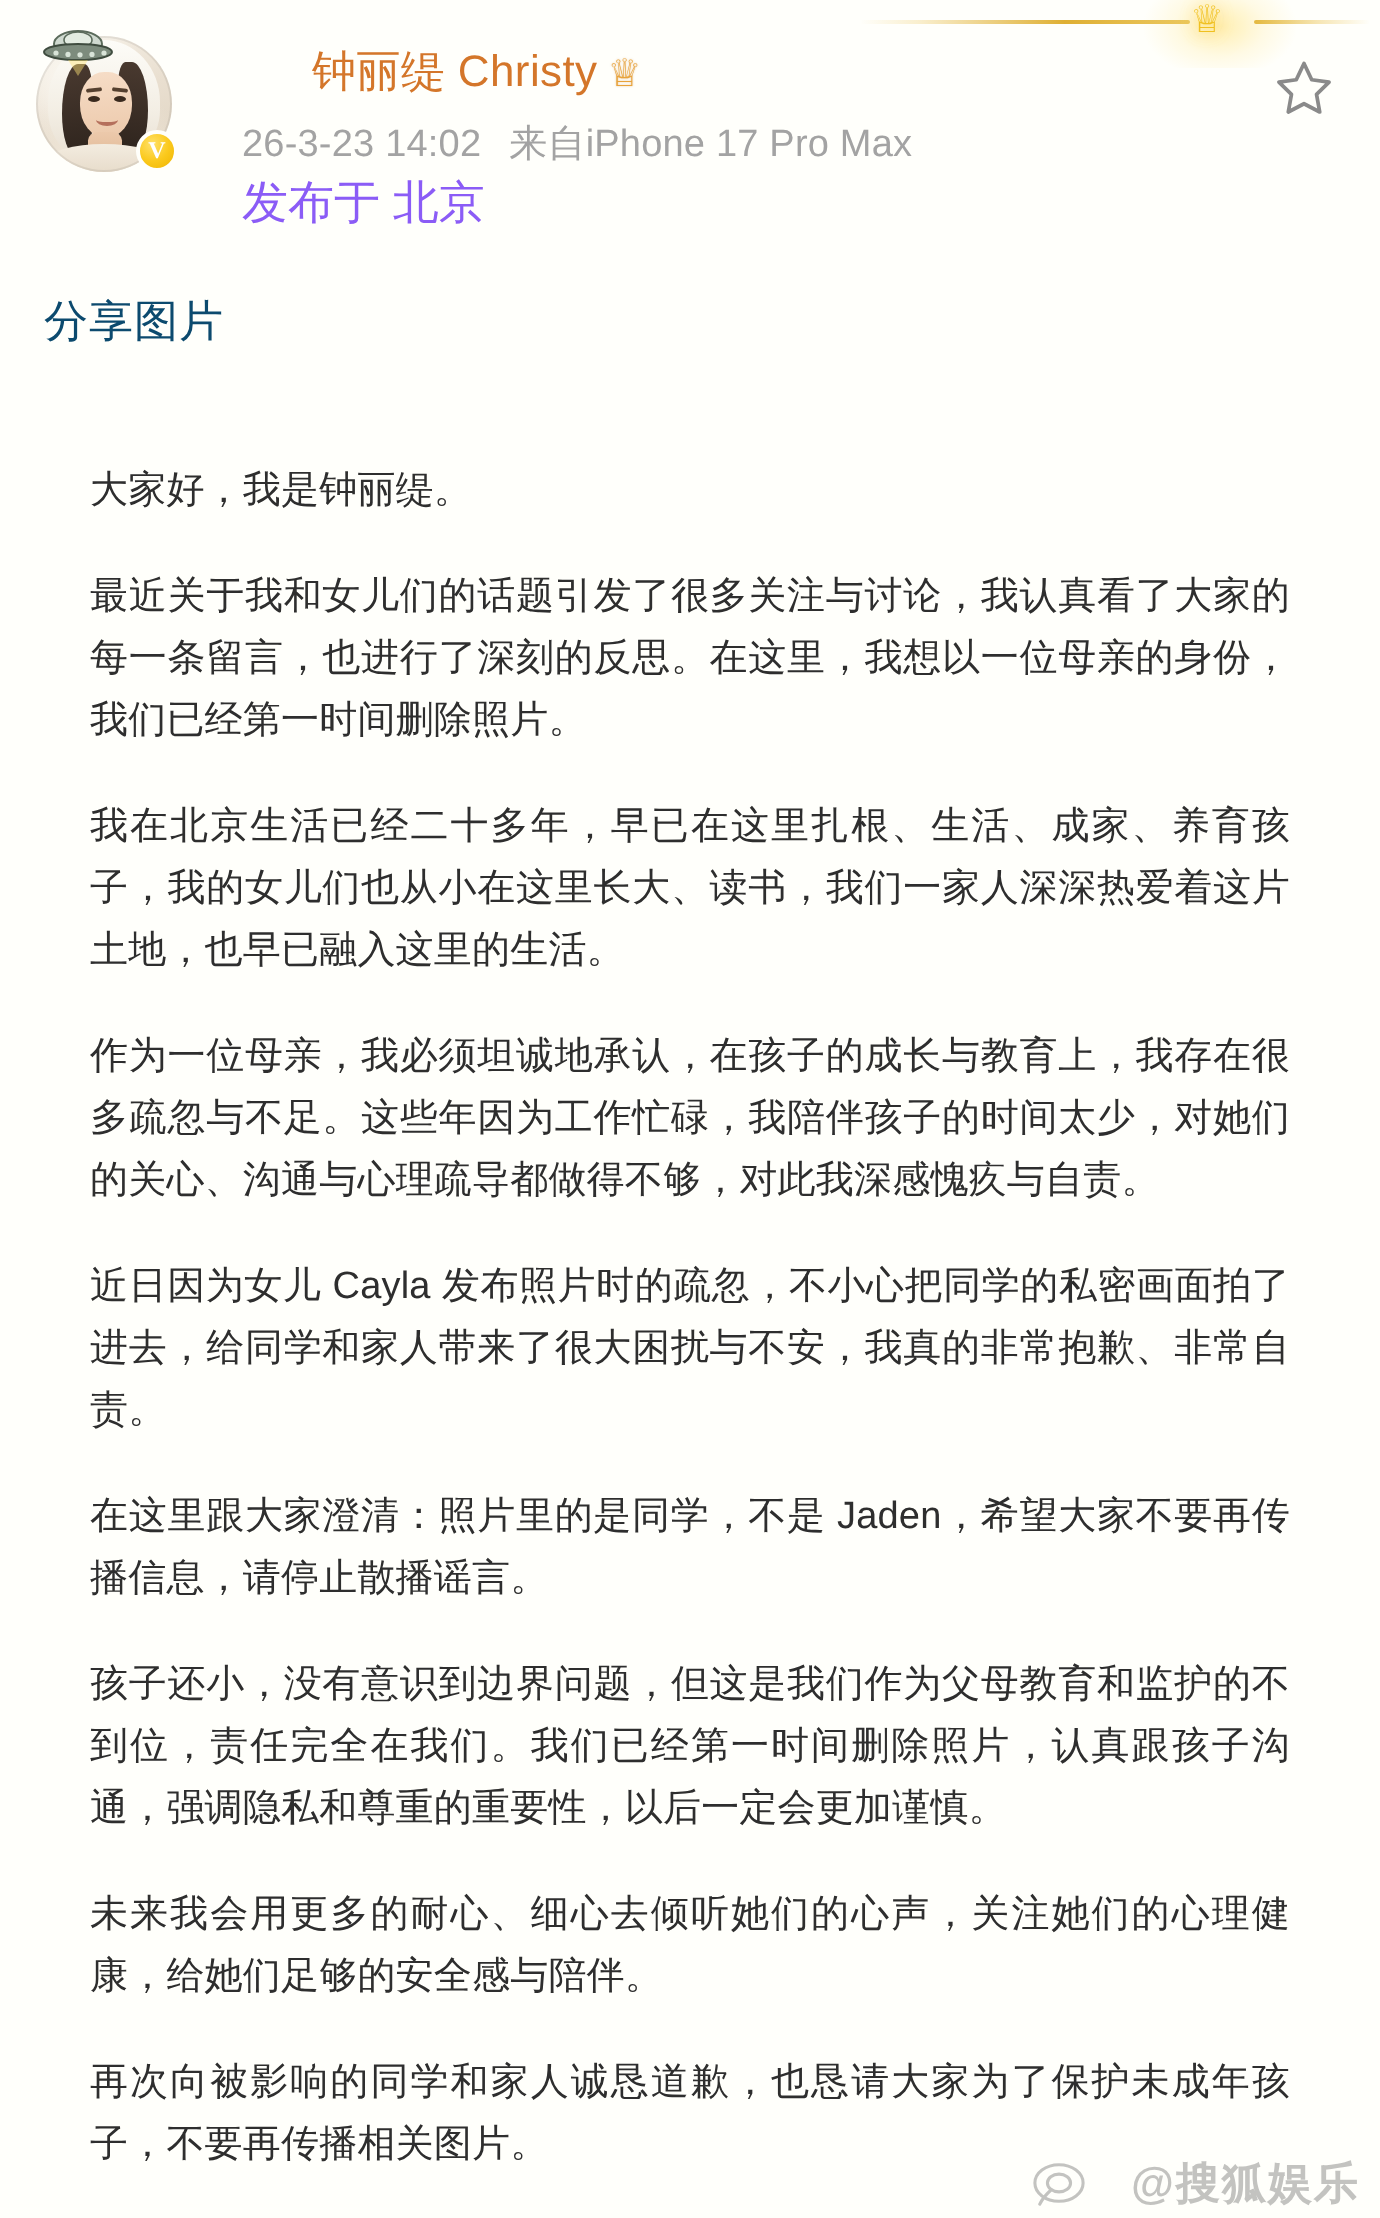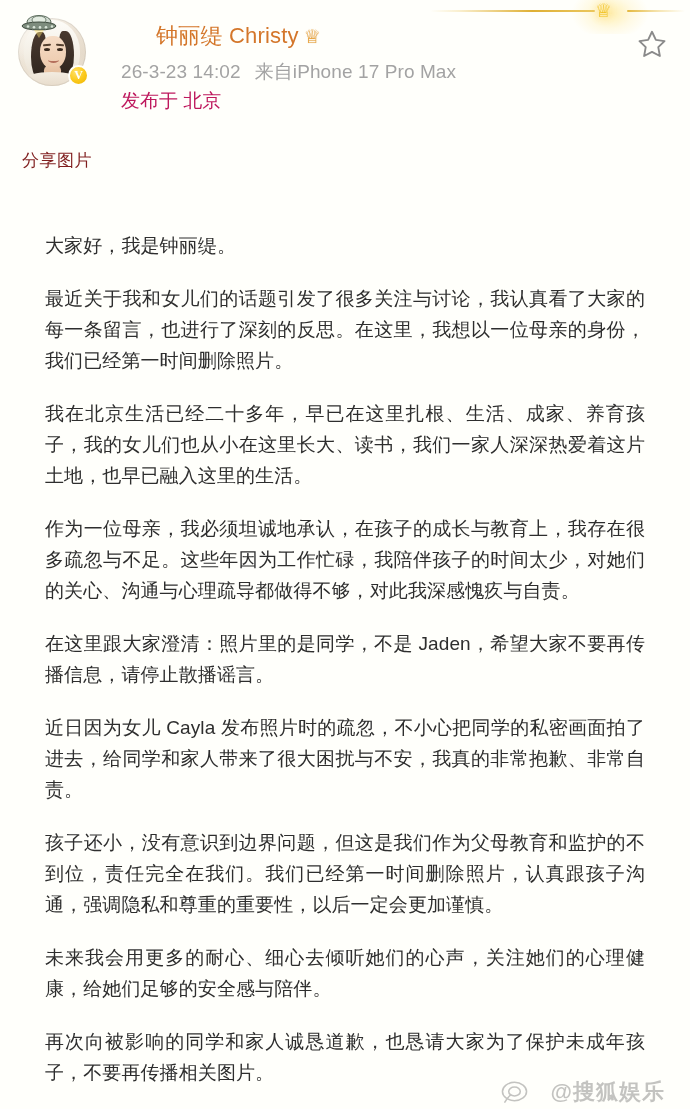--- a/index.html
+++ b/index.html
@@ -214,62 +214,62 @@
   .post-meta {
     margin-top: 6px;
     font-size: 19px;
     line-height: 29px;
     color: #a3a3a3;
     white-space: nowrap;
     letter-spacing: 0.1px;
   }
   .post-meta .source { margin-left: 14px; }
   .post-location {
-    font-size: 19px;
+    font-size: 23px;
     line-height: 29px;
-    color: #be185d;
+    color: #8b5cf6;
     white-space: nowrap;
   }
 
   .fav-star {
     position: absolute;
     right: 22px;
     top: 28px;
     width: 32px;
     height: 32px;
     cursor: pointer;
   }
 
   
   .article-title {
     margin: 16px 0 0 22px;
-    font-size: 17px;
+    font-size: 22px;
     line-height: 34px;
-    color: #7f1d1d;
+    color: #0c4a6e;
     font-weight: 500;
     letter-spacing: 0.5px;
   }
 
   .article-body {
     margin: 52px 45px 0 45px;
   }
   .article-body p {
     font-size: 19px;
     line-height: 31px;
     color: #2e2e2e;
     text-align: justify;
     text-justify: inter-ideograph;
     margin-bottom: 22px;
     letter-spacing: 0.1px;
   }
 
   
   .watermark {
     position: absolute;
-    right: 25px;
+    right: 10px;
     bottom: 4px;
     display: flex;
     align-items: center;
     gap: 23px;
     opacity: 0.30;
     pointer-events: none;
   }
   .watermark .wm-logo {
     width: 27px;
     height: 27px;
@@ -341,22 +341,22 @@
   </svg>
 </div>
 
 <h1 class="article-title">分享图片</h1>
 
 <div class="article-body">
   <p>大家好，我是钟丽缇。</p>
   <p>最近关于我和女儿们的话题引发了很多关注与讨论，我认真看了大家的每一条留言，也进行了深刻的反思。在这里，我想以一位母亲的身份，我们已经第一时间删除照片。</p>
   <p>我在北京生活已经二十多年，早已在这里扎根、生活、成家、养育孩子，我的女儿们也从小在这里长大、读书，我们一家人深深热爱着这片土地，也早已融入这里的生活。</p>
   <p>作为一位母亲，我必须坦诚地承认，在孩子的成长与教育上，我存在很多疏忽与不足。这些年因为工作忙碌，我陪伴孩子的时间太少，对她们的关心、沟通与心理疏导都做得不够，对此我深感愧疚与自责。</p>
+  <p>近日因为女儿 Cayla 发布照片时的疏忽，不小心把同学的私密画面拍了进去，给同学和家人带来了很大困扰与不安，我真的非常抱歉、非常自责。</p>
   <p>在这里跟大家澄清：照片里的是同学，不是 Jaden，希望大家不要再传播信息，请停止散播谣言。</p>
-  <p>近日因为女儿 Cayla 发布照片时的疏忽，不小心把同学的私密画面拍了进去，给同学和家人带来了很大困扰与不安，我真的非常抱歉、非常自责。</p>
   <p>孩子还小，没有意识到边界问题，但这是我们作为父母教育和监护的不到位，责任完全在我们。我们已经第一时间删除照片，认真跟孩子沟通，强调隐私和尊重的重要性，以后一定会更加谨慎。</p>
   <p>未来我会用更多的耐心、细心去倾听她们的心声，关注她们的心理健康，给她们足够的安全感与陪伴。</p>
   <p>再次向被影响的同学和家人诚恳道歉，也恳请大家为了保护未成年孩子，不要再传播相关图片。</p>
   <p>再次感谢大家的关心、提醒与包容。我会努力做一个更合格、更用心的妈妈，也会和所有妈妈一起，在育儿的路上不断学习、不断成长。</p>
 
 </div>
 
 <div class="watermark">
   <svg class="wm-logo" viewBox="0 0 28 28">
     <ellipse cx="14" cy="14" rx="12.5" ry="9.5" fill="none" stroke="#3c3c3c" stroke-width="1.6"></ellipse>

